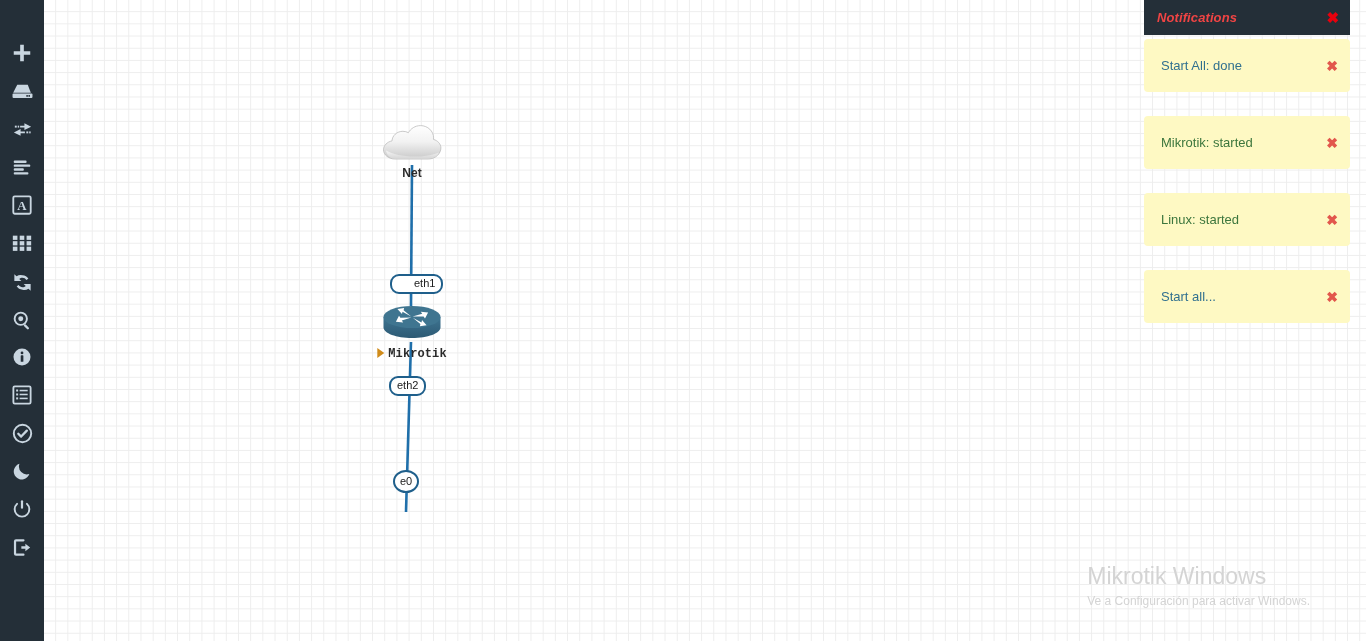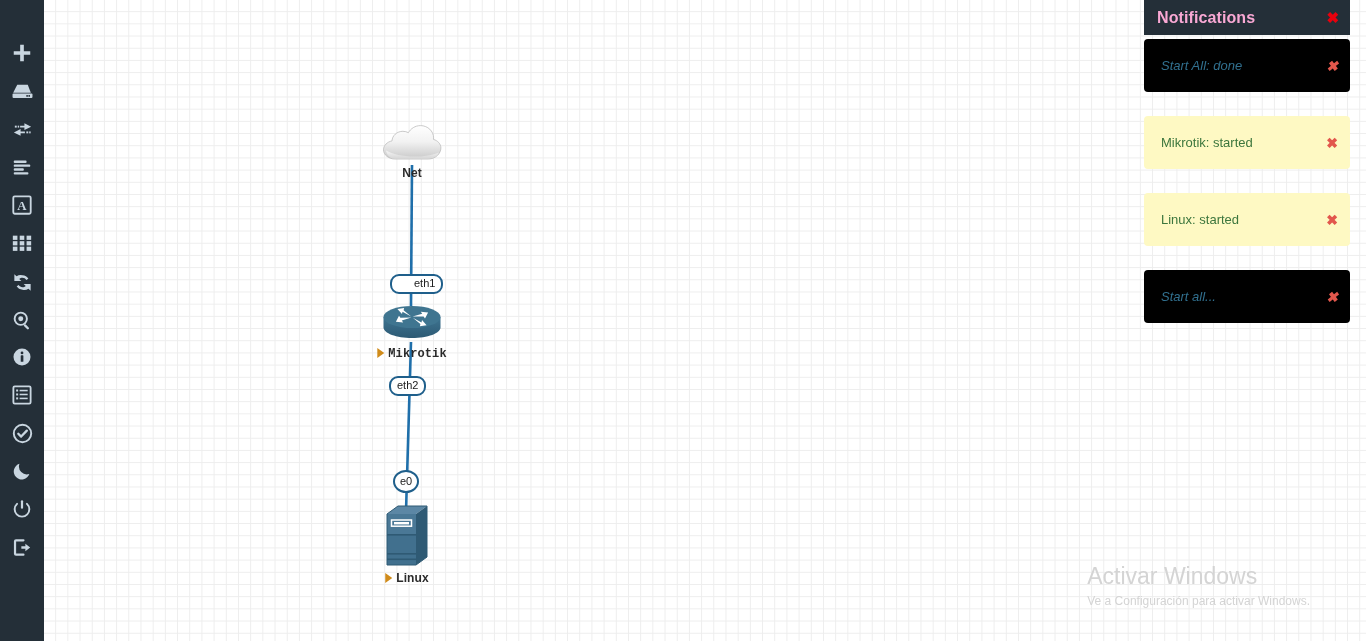--- a/index.html
+++ b/index.html
@@ -147,24 +147,25 @@
   }
   #notif-header {
     background: #242f38;
     height: 35px;
     display: flex;
     align-items: center;
     justify-content: space-between;
     padding: 0 11px 0 13px;
   }
   #notif-header .title {
-    color: #f9a8d4;
-    font-size: 16px;
+    color: #ef4444;
+    font-size: 13px;
     font-weight: bold;
     letter-spacing: 0.1px;
+    font-style: italic;
   }
   .x-close {
     color: #e8000d;
     font-size: 15px;
     font-weight: bold;
     cursor: pointer;
     line-height: 1;
     font-family: "Liberation Sans", sans-serif;
   }
   #notif-list { margin-top: 4px; }
@@ -178,23 +179,22 @@
     padding: 0 12px 0 17px;
     margin-bottom: 24px;
     font-size: 13px;
   }
   .notif .msg { line-height: 16px; }
   .notif .x-close {
     color: #e2574c;
     font-size: 14px;
   }
   .notif.info {
-    background: #000000;
+    background: #fef9c3;
     color: #31708f;
-    font-style: italic;
   }
   .notif.success {
     background: #fef9c3;
     color: #3c763d;
   }
 </style>
 </head>
 <body>
 
 <div id="app">
@@ -400,54 +400,29 @@
             <path d="M29.2 13.4L20.5 8.8l-.5 2.3-4.6-5.2 6.7-1 -.5 2.3z"></path>
             <path d="M30.8 14.8l8.7 4.6.5-2.3 4.6 5.2-6.7 1 .5-2.3z"></path>
           </g>
         </svg>
       </span>
       <div class="node-label" style="top:44px;">
         <span class="tri"></span><span>Mikrotik</span>
       </div>
     </div>
 
-    <div class="node" style="left:337px; top:503px; width:52px;">
-      <span class="node-glyph">
-        <svg width="52" height="68" viewBox="0 0 52 68">
-
-          <path fill="#5c87a5" d="M6 11 L17 3 L46 3 L35 11 Z"></path>
-
-          <path fill="#2f5a74" d="M35 11 L46 3 L46 54 L35 62 Z"></path>
-
-          <rect x="6" y="11" width="29" height="51" fill="#41708e"></rect>
-
-          <rect x="6" y="11" width="29" height="20" fill="#4a7896"></rect>
-          <rect x="6" y="31" width="29" height="1.6" fill="#2f5a74"></rect>
-          <rect x="6" y="50" width="29" height="1.6" fill="#2f5a74"></rect>
-          <rect x="6" y="55.5" width="29" height="1.6" fill="#2f5a74"></rect>
-
-          <rect x="10.5" y="17" width="20" height="6.2" fill="none" stroke="#ffffff" stroke-width="1.5"></rect>
-          <rect x="13" y="19" width="15" height="2.4" fill="#ffffff"></rect>
-
-          <path fill="none" stroke="#2f5a74" stroke-width="1" d="M6 11 L17 3 L46 3 L46 54 L35 62 L6 62 Z"></path>
-        </svg>
-      </span>
-      <div class="node-label" style="top:68px;">
-        <span class="tri"></span><span>Linux</span>
-      </div>
-    </div>
 
     <div class="iface" style="left:346px; top:274px;padding-left:22px;">eth1</div>
 
     <div class="iface" style="left:345px; top:376px;">eth2</div>
 
     <div class="iface round" style="left:349px; top:470px;">e0</div>
 
     <div id="watermark">
-      <div class="wm-title">Activar Windows</div>
+      <div class="wm-title">Mikrotik Windows</div>
       <div class="wm-sub">Ve a Configuración para activar Windows.</div>
     </div>
 
   </div>
 
   <div id="notifications">
 
     <div id="notif-header">
       <span class="title">Notifications</span>
       <span class="x-close">✖</span>

